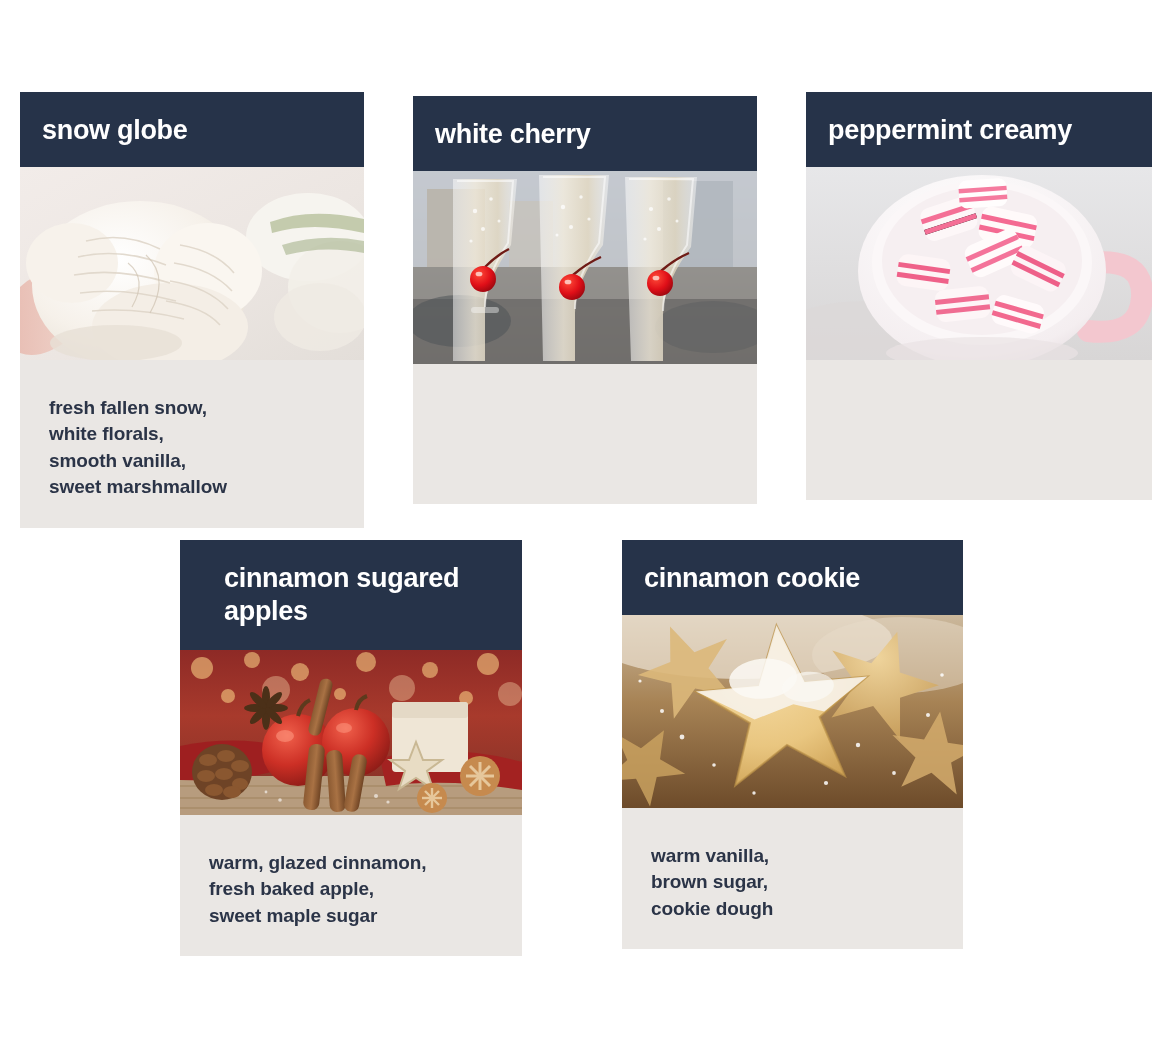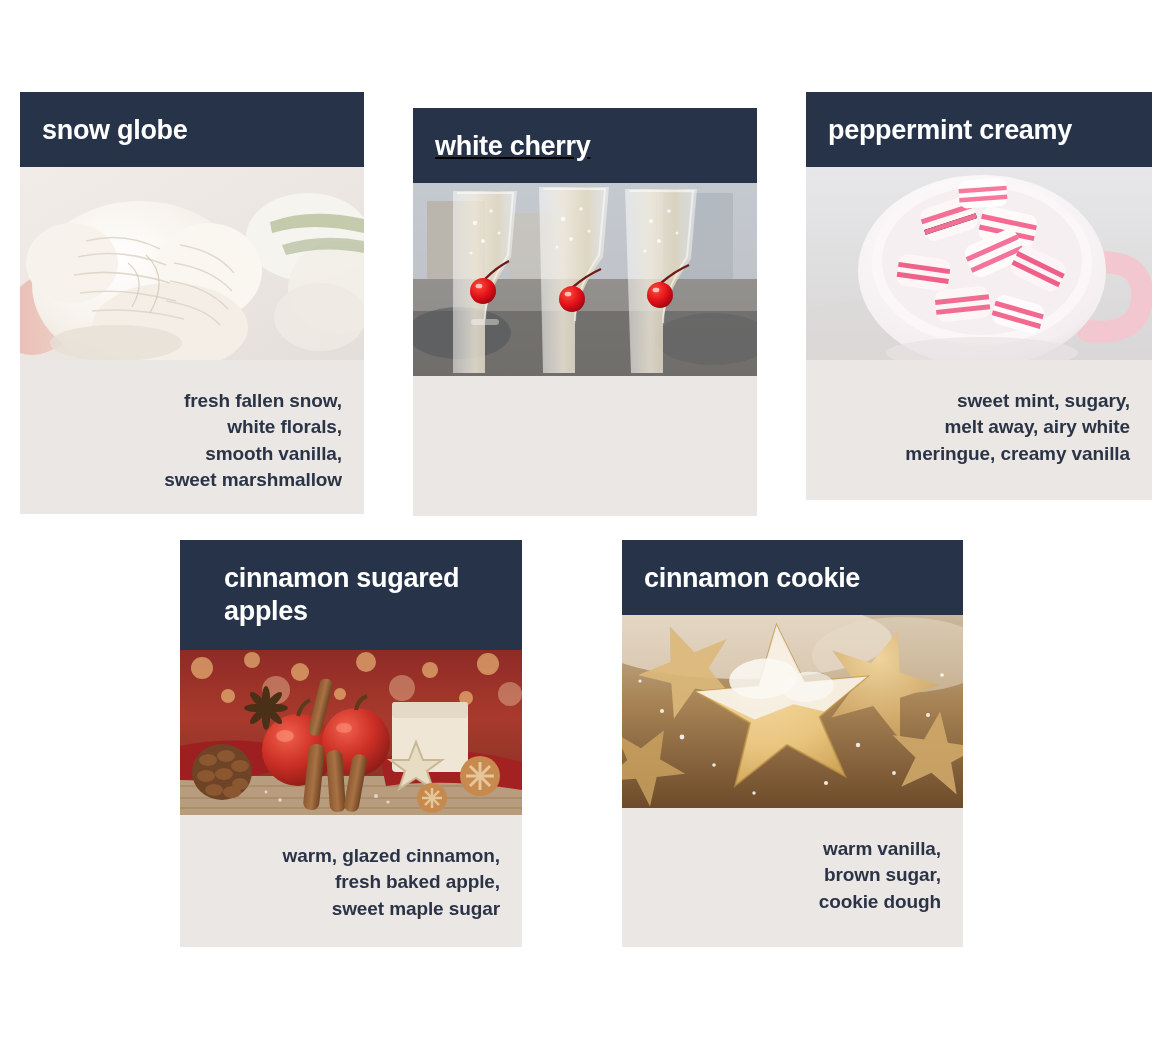--- a/index.html
+++ b/index.html
@@ -54,34 +54,33 @@
   }
   .card-photo svg { display: block; width: 100%; height: 100%; }
 
   .card-body {
     flex: 1 1 auto;
     box-sizing: border-box;
     padding: 28px 22px 20px 22px;
     background: #eae7e4;
   }
   .card-notes {
-    margin: 0;
+    margin: 7px;
     color: #2b3447;
     font-family: "Liberation Sans", sans-serif;
     font-size: 19px;
     font-weight: bold;
     line-height: 1.39;
     letter-spacing: -0.1px;
     white-space: pre-line;
-    text-align: right;
   }
 
   
   #card-snow-globe      { left: 20px;  top: 92px;  width: 344px; height: 408px; }
-  #card-white-cherry    { left: 413px; top: 108px;  width: 344px; height: 408px; text-decoration: underline; }
+  #card-white-cherry    { left: 413px; top: 96px;  width: 344px; height: 408px; }
   #card-peppermint-stick{ left: 806px; top: 92px;  width: 346px; height: 408px; }
 
   #card-snow-globe       .card-photo,
   #card-white-cherry     .card-photo,
   #card-peppermint-stick .card-photo { height: 193px; }
 
   
   #card-cinnamon-sugared-apples { left: 180px; top: 540px; width: 342px; height: 407px; }
   #card-christmas-cookie        { left: 622px; top: 540px; width: 341px; height: 407px; }
 
@@ -305,25 +304,20 @@
           </g>
           <g transform="translate(152,14) rotate(-4)">
             <rect width="48" height="28" rx="8" fill="#fffdfd"></rect>
             <rect y="8" width="48" height="4.5" fill="#f57a9e"></rect>
             <rect y="17" width="48" height="4.5" fill="#f57a9e"></rect>
           </g>
         </g>
         <ellipse cx="176" cy="186" rx="96" ry="16" fill="#e9e3e4" opacity="0.7"></ellipse>
       </svg>
     </div>
-    <div class="card-body">
-      <p class="card-notes">sweet mint, sugary,
-melt away, airy white
-meringue, creamy vanilla</p>
-    </div>
   </div>
 
   <div class="card" id="card-cinnamon-sugared-apples">
     <div class="card-header">
       <h2 class="card-title">cinnamon sugared
 apples</h2>
     </div>
     <div class="card-photo">
       <svg viewBox="0 0 342 165" preserveAspectRatio="none" aria-hidden="true">
         <defs>

